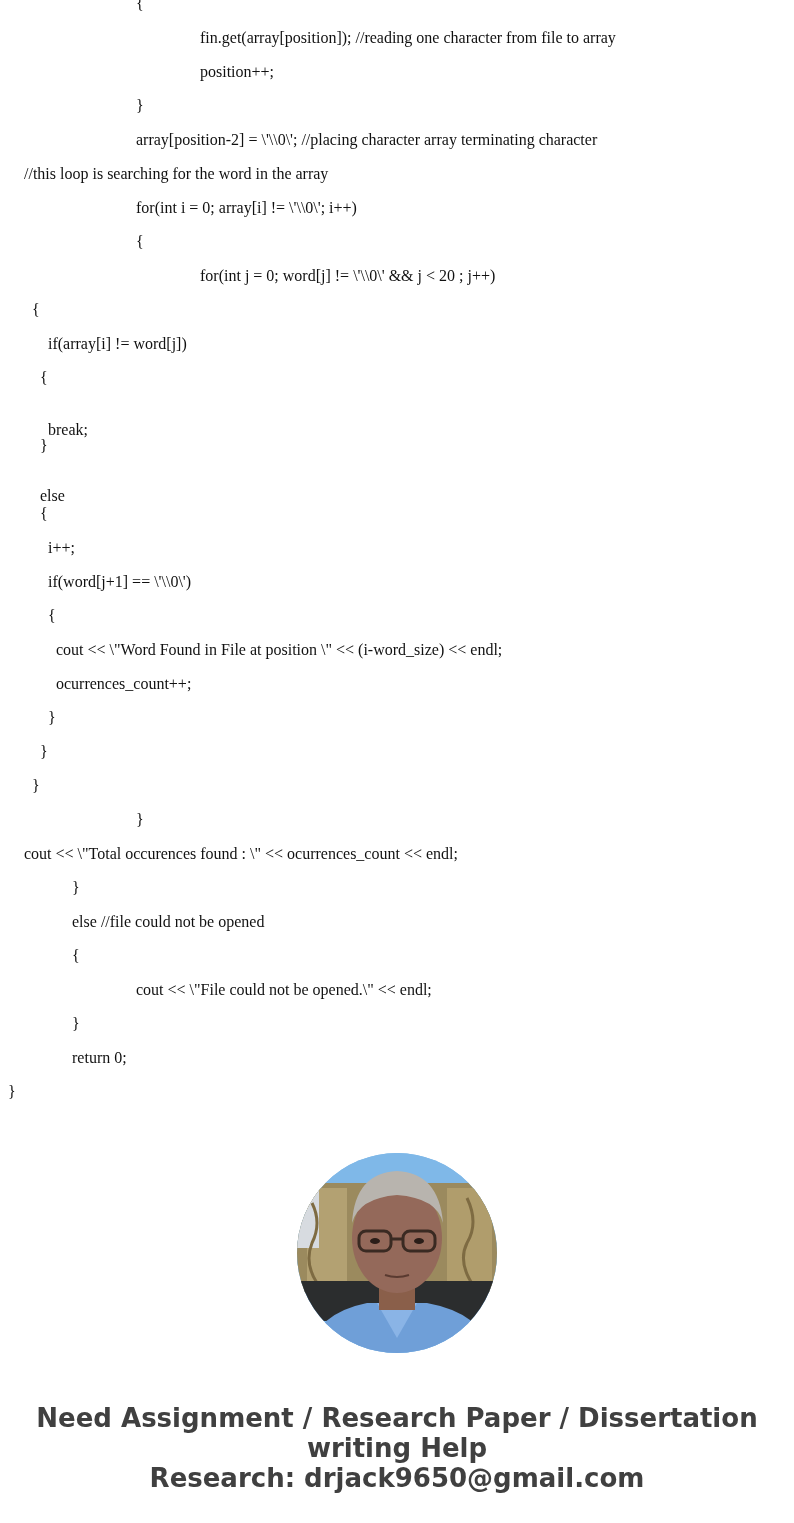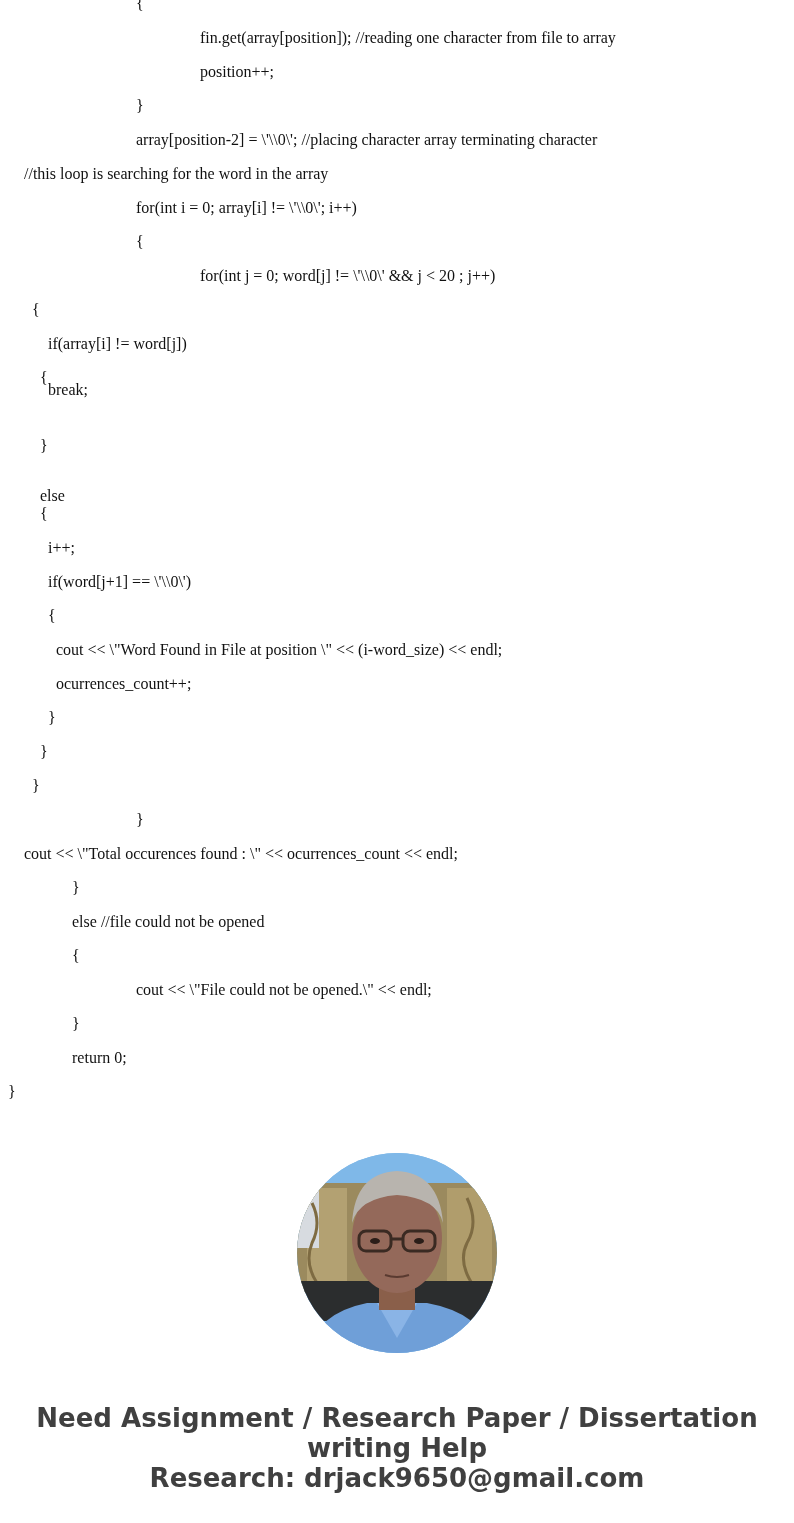--- a/index.html
+++ b/index.html
@@ -61,21 +61,21 @@
     <div class="code-line" style="left: 200px; top: 62px;">position++;</div>
     <div class="code-line" style="left: 136px; top: 96px;">}</div>
     <div class="code-line" style="left: 136px; top: 130px;">array[position-2] = \'\\0\'; //placing character array terminating character</div>
     <div class="code-line" style="left: 24px; top: 164px;">//this loop is searching for the word in the array</div>
     <div class="code-line" style="left: 136px; top: 198px;">for(int i = 0; array[i] != \'\\0\'; i++)</div>
     <div class="code-line" style="left: 136px; top: 232px;">{</div>
     <div class="code-line" style="left: 200px; top: 266px;">for(int j = 0; word[j] != \'\\0\' &amp;&amp; j &lt; 20 ; j++)</div>
     <div class="code-line" style="left: 32px; top: 300px;">{</div>
     <div class="code-line" style="left: 40px; top: 334px; margin-left: 8px;">if(array[i] != word[j])</div>
     <div class="code-line" style="left: 40px; top: 368px;">{</div>
-    <div class="code-line" style="left: 48px; top: 380px;">break;</div>
+    <div class="code-line" style="left: 48px; top: 420px;">break;</div>
     <div class="code-line" style="left: 40px; top: 436px;">}</div>
     <div class="code-line" style="left: 40px; top: 486px;">else</div>
     <div class="code-line" style="left: 40px; top: 504px;">{</div>
     <div class="code-line" style="left: 48px; top: 538px;">i++;</div>
     <div class="code-line" style="left: 48px; top: 572px;">if(word[j+1] == \'\\0\')</div>
     <div class="code-line" style="left: 48px; top: 606px;">{</div>
     <div class="code-line" style="left: 56px; top: 640px;">cout &lt;&lt; \"Word Found in File at position \" &lt;&lt; (i-word_size) &lt;&lt; endl;</div>
     <div class="code-line" style="left: 56px; top: 674px;">ocurrences_count++;</div>
     <div class="code-line" style="left: 48px; top: 708px;">}</div>
     <div class="code-line" style="left: 40px; top: 742px;">}</div>

